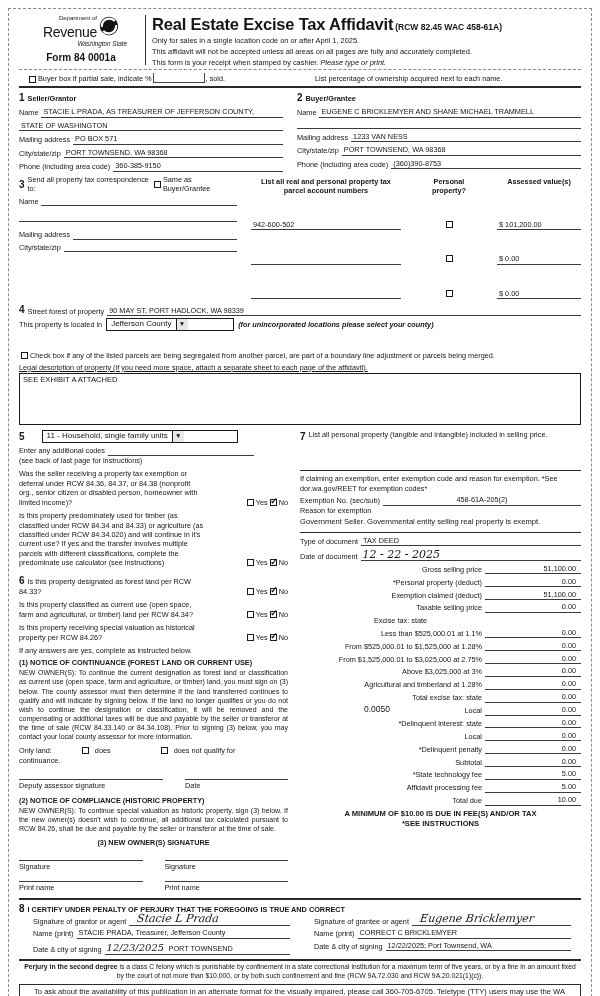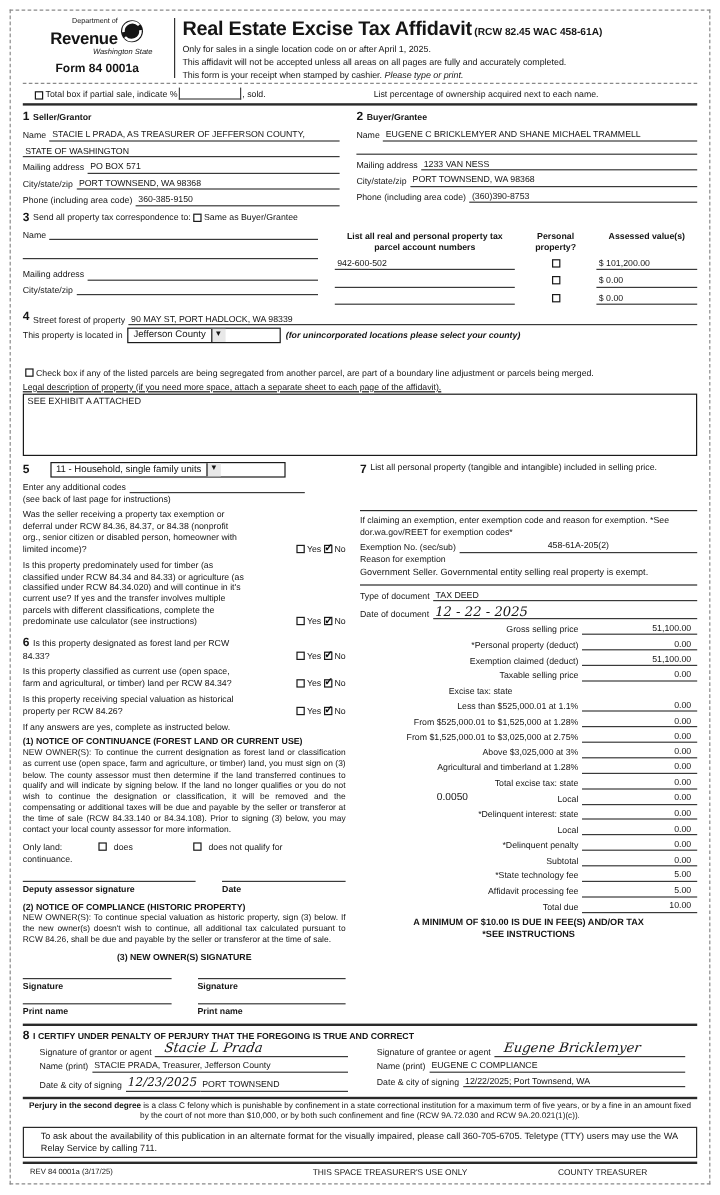--- a/index.html
+++ b/index.html
@@ -12,21 +12,21 @@
   }
   .page { width:600px; height:996px; padding:8px 8px 0 8px; }
   .form-border { border:1px dashed #8a8a8a; padding:0 10px 2px 10px; background:#fff; }
 
   
   .header { display:flex; align-items:stretch; padding:4px 2px 2px 2px; }
   .logo-block { width:118px; padding:2px 4px 0 6px; text-align:center; }
   .logo-row { display:flex; justify-content:center; align-items:flex-start; gap:2px; }
   .logo-text { text-align:right; }
   .dept { font-size:6px; }
-  .agency { font-size:14px; font-weight:bold; letter-spacing:-0.3px; }
+  .agency { font-size:14px; font-weight:normal; letter-spacing:-0.3px; }
   .logo-glyph { width:20px; height:20px; margin-top:1px; }
   .state { font-size:6.3px; font-style:italic; text-align:right; padding-right:8px; margin-top:-1px; }
   .formno { font-size:10px; font-weight:bold; margin-top:3px; }
   .hdr-divider { width:1px; background:#333; margin:2px 6px; }
   .title-block { flex:1; padding-top:1px; }
   .title-row { white-space:nowrap; }
   .form-title { font-size:16.5px; font-weight:bold; letter-spacing:-0.2px; }
   .title-rcw { font-size:8.5px; font-weight:bold; }
   .sub { font-size:7.4px; margin-top:1px; }
   .italic { font-style:italic; }
@@ -46,21 +46,21 @@
   .ddval { padding:0 4px; display:flex; align-items:center; font-size:8px; }
   .ddbtn { width:12px; border-left:1.3px solid #1a1a1a; display:flex; align-items:center; justify-content:center; font-size:6.5px; background:#e8e8e8; }
   .handwrite { font-family:"DejaVu Serif", serif; font-style:italic; }
   .sig-script { font-family:"DejaVu Serif", serif; font-style:italic; font-size:11px; display:inline-block; transform:skewX(-8deg); white-space:nowrap; }
 
   
   .sec12 { display:flex; border-top:2px solid #2a2a2a; padding-top:2px; }
   .col-l { width:272px; padding-right:8px; }
   .col-r { flex:1; padding-left:6px; }
   .sec-title { margin-top:1px; }
-  .parcel-grid { display:grid; grid-template-columns:150px 56px 84px; column-gap:6px; margin-top:18px; }
+  .parcel-grid { display:grid; grid-template-columns:150px 56px 84px; column-gap:6px; margin-top:3px;gap:20px; }
   .parcel-head { font-weight:bold; text-align:center; }
   .parcel-cell { border-bottom:1px solid #3a3a3a; min-height:9px; padding:0 2px; margin-top:4px; }
   .parcel-cb { text-align:center; margin-top:4px; }
   .sec3 { display:flex; margin-top:2px; }
 
   
   .sec4 { margin-top:4px; }
   .located-row { display:flex; align-items:center; margin-top:2px; gap:4px; }
   .county-note { font-weight:bold; font-style:italic; }
   .cb-row { display:flex; align-items:center; margin-top:20px; }
@@ -70,21 +70,21 @@
   .mid { display:flex; margin-top:5px; }
   .mid-l { width:276px; padding-right:7px; }
   .mid-r { flex:1; padding-left:5px; }
   .q { display:flex; align-items:flex-end; margin-top:4px;gap:37px; }
   .qtext { flex:1; padding-right:4px; }
   .yn { white-space:nowrap; padding-bottom:0; }
   .sec5-row { display:flex; align-items:center; gap:14px; }
   .notice-body { margin-top:1px; text-align:justify; font-size:7px; }
   .landrow { display:flex; margin-top:5px; }
   .landrow span { margin-right:6px; }
-  .sigline-pair { display:flex; gap:22px; margin-top:14px;font-weight:bold; }
+  .sigline-pair { display:flex; gap:22px; margin-top:14px; }
   .sigline { flex:1; border-top:1px solid #3a3a3a; padding-top:1px; }
   .newowner-title { text-align:center; font-weight:bold; margin-top:5px; }
 
   
   .hr { border-top:1.6px solid #2a2a2a; margin-top:5px; }
   .exm-field { display:flex; align-items:flex-end; margin-top:2px; }
   .trow { display:flex; align-items:flex-end; margin-top:2.4px; position:relative; }
   .tlabel { flex:1; text-align:right; padding-right:3px; white-space:nowrap; }
   .tval { width:96px; border-bottom:1px solid #3a3a3a; text-align:right; padding-right:5px; min-height:8px; }
   .excise-head { text-align:center; margin-top:3px; padding-right:80px; }
@@ -141,21 +141,21 @@
         <span class="form-title">Real Estate Excise Tax Affidavit</span>
         <span class="title-rcw">(RCW 82.45 WAC 458-61A)</span>
       </div>
       <div class="sub">Only for sales in a single location code on or after April 1, 2025.</div>
       <div class="sub">This affidavit will not be accepted unless all areas on all pages are fully and accurately completed.</div>
       <div class="sub"><span>This form is your receipt when stamped by cashier. </span><span class="italic">Please type or print.</span></div>
     </div>
   </div>
   <div class="partial-row">
     <span class="cb"></span>
-    <span>Total box if partial sale, indicate %</span>
+    <span>Buyer box if partial sale, indicate %</span>
     <span class="pctbox"></span>
     <span>, sold.</span>
     <span class="ownership-note">List percentage of ownership acquired next to each name.</span>
   </div>
 
   <div class="sec12">
     <div class="col-l">
       <div class="sec-title"><span class="secnum">1</span><span class="b">Seller/Grantor</span></div>
       <div class="fl">
             <span class="lbl">Name</span>
@@ -467,21 +467,21 @@
       </div>
       <div class="sec8-col">
         <div class="fl">
               <span class="lbl">Signature of grantee or agent</span>
               <span class="val sigval">
                 <span class="sig-script">Eugene Bricklemyer</span>
               </span>
             </div>
         <div class="fl">
               <span class="lbl">Name (print)</span>
-              <span class="val">EUGENE C COMPLIANCE</span>
+              <span class="val">CORRECT C BRICKLEMYER</span>
             </div>
         <div class="fl">
               <span class="lbl">Date &amp; city of signing</span>
               <span class="val">12/22/2025; Port Townsend, WA</span>
             </div>
       </div>
     </div>
   </div>
 
   <div class="perjury"><span class="b">Perjury in the second degree</span><span> is a class C felony which is punishable by confinement in a state correctional institution for a maximum term of five years, or by a fine in an amount fixed by the court of not more than $10,000, or by both such confinement and fine (RCW 9A.72.030 and RCW 9A.20.021(1)(c)).</span></div>

